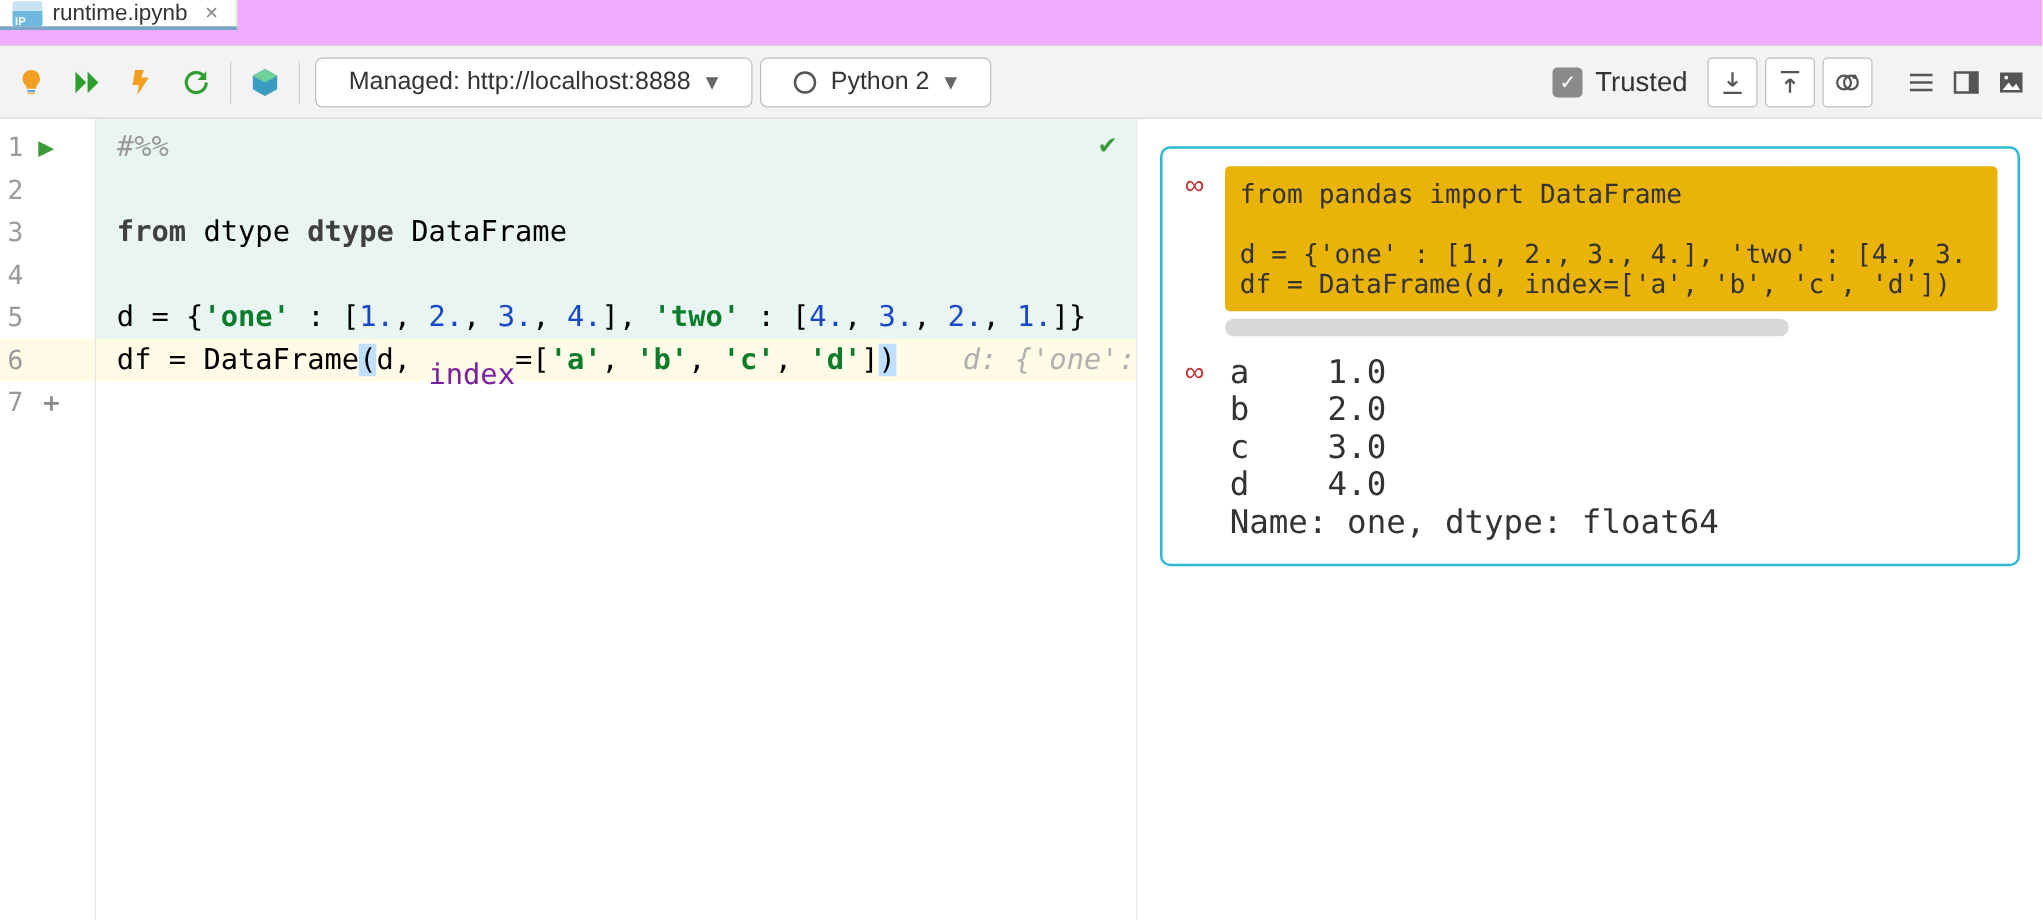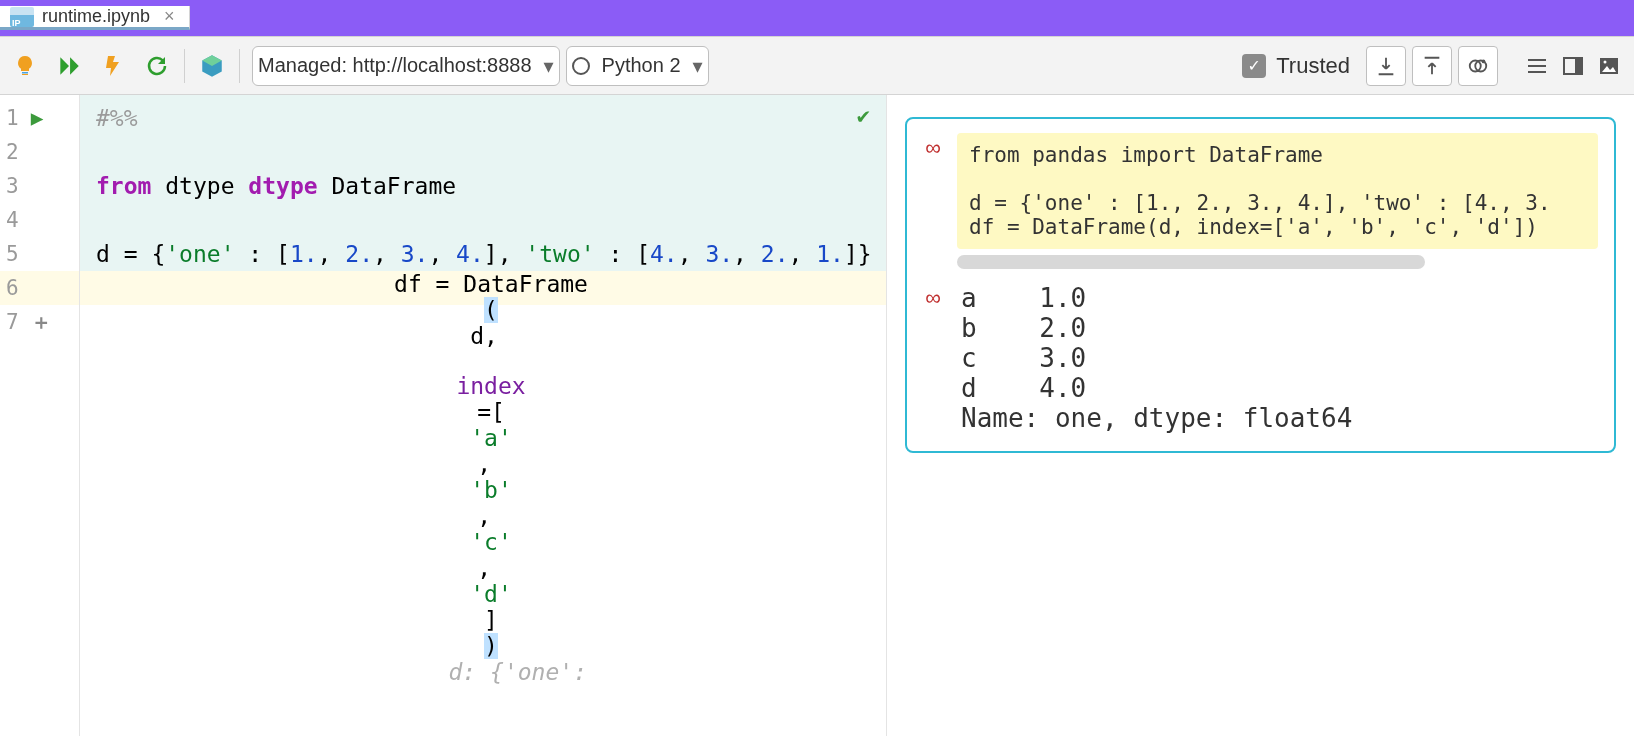--- a/index.html
+++ b/index.html
@@ -9,24 +9,24 @@
     background: #fff;
     width: 1634px;
     height: 736px;
     overflow: hidden;
     display: flex;
     flex-direction: column;
   }
   
   .tabbar {
     height: 37px;
-    background: #8b5cf6;
+    background: #f0abfc;
     border-bottom: 1px solid #d4d4d4;
     display: flex;
-    align-items: center;
+    align-items: flex-start;
   }
   .tab {
     display: flex;
     align-items: center;
     gap: 8px;
     padding: 0 14px 0 10px;
     background: #fff;
     border-right: 1px solid #d4d4d4;
     border-bottom: 3px solid #7aa7c7;
     font-size: 18px;
@@ -65,21 +65,21 @@
     display: flex; align-items: center; justify-content: center;
     cursor: pointer;
   }
   .vsep { width: 1px; height: 34px; background: #d0d0d0; margin: 0 6px; }
   .dropdown {
     height: 40px;
     background: #fff;
     border: 1px solid #bfbfbf;
     border-radius: 6px;
     display: flex; align-items: center;
-    padding: 0 5px;
+    padding: 0 26px;
     gap: 12px;
     font-size: 20px;
     color: #333;
     cursor: pointer;
   }
   .dropdown .chev { color: #666; }
   .kernel-dot {
     width: 18px; height: 18px; border: 2px solid #555; border-radius: 50%;
   }
   .spacer { flex: 1; }
@@ -105,39 +105,39 @@
   .gline .run { color:#3c9a3c; }
   .gline.current { background:#fffbe6; }
   .gline .plus { color:#888; font-weight:bold; }
   .editor {
     flex:1; background:#fff; font-family: Menlo, Consolas, monospace; font-size:23px;
     padding-top:6px; position:relative;
   }
   .cell-highlight { position:absolute; left:0; right:0; top:0; height:204px; background:#e8f5f3; }
   .cell-ok { position:absolute; top:8px; right:16px; color:#3c9a3c; font-size:22px; }
   .eline { position:relative; height:34px; display:flex; align-items:center; padding-left:16px; white-space:pre; }
-  .eline.current { background:#fffbe6;flex-direction:column; }
+  .eline.current { background:#fffbe6; }
   .c-comment { color:#9a9a9a; font-style: italic; }
-  .c-kw { color:#a21caf; font-weight:bold; }
-  .c-str { color:#0a7c2a; font-weight:normal; }
+  .c-kw { color:#404040; font-weight:bold; }
+  .c-str { color:#0a7c2a; font-weight:bold; }
   .c-num { color:#1848c8; }
   .c-id { color:#7a1fa0;margin-top:24px; }
   .c-hint { color:#b0b0b0; font-style:italic;margin-left:12px; }
   .hl-paren { background:#bfe1ff; }
   
   .preview {
     width: 748px; background:#fff; border-left:1px solid #e4e4e4; padding: 22px 18px 18px 18px;
   }
   .card {
     border: 2px solid #2fb9d4; border-radius: 8px; padding: 14px 16px 18px 12px;
   }
   .card-row { display:flex; align-items:flex-start; gap:10px; }
   .inf { color:#c03030; font-size:22px; margin-top:2px; width:28px; text-align:center; }
   .codebox {
-    flex:1; background:#fef9c3; border-radius:4px; padding:10px 12px;
+    flex:1; background:#eab308; border-radius:4px; padding:10px 12px;
     font-family: Menlo, Consolas, monospace; font-size:21px; color:#333;
     white-space:pre; overflow:hidden;
   }
   .scrollbar { height:14px; background:#d8d8d8; border-radius:7px; margin:6px 0 0 0; width:73%; }
   .out-row { display:flex; align-items:flex-start; gap:10px; margin-top:14px; }
   .outtext {
     flex:1; font-family: Menlo, Consolas, monospace; font-size:26px; color:#333; white-space:pre;
     padding-left: 4px;
   }
 </style>

